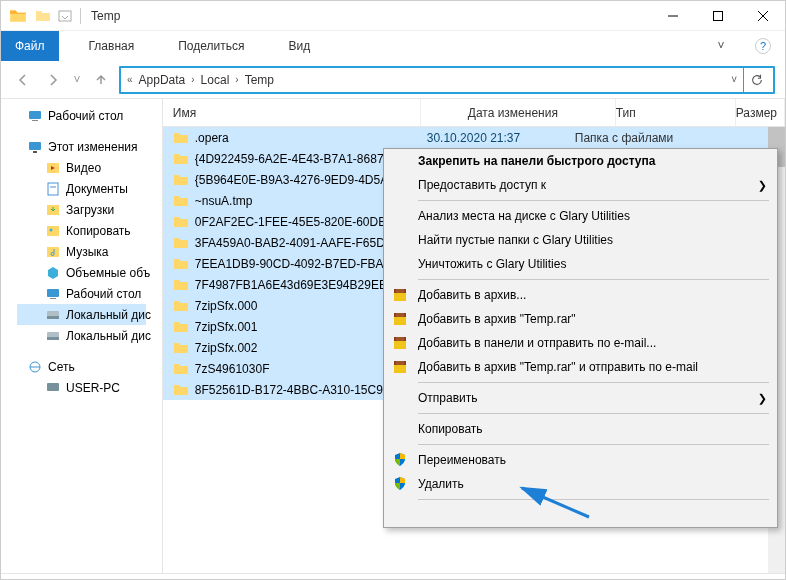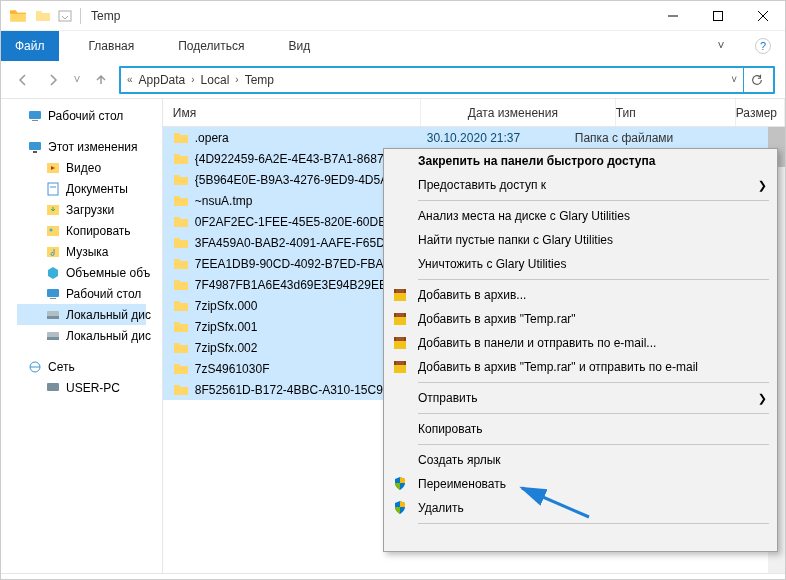--- a/index.html
+++ b/index.html
@@ -407,23 +407,20 @@
     <div class="ctx-item">
       <span>Отправить</span>
       <span class="arrow">❯</span>
     </div>
     <div class="ctx-sep"></div>
     <div class="ctx-item">
       <span>Копировать</span>
     </div>
     <div class="ctx-sep"></div>
     <div class="ctx-item">
-      <span>Создать ярлык</span>
-    </div>
-    <div class="ctx-item">
       <span class="cicon">
         <svg viewBox="0 0 16 16">
           <path d="M8 1l5 2v4c0 4-5 7-5 7s-5-3-5-7V3z" fill="#0078d4"></path>
           <path d="M8 1l5 2v4h-5z" fill="#ffb900"></path>
           <path d="M8 7v7s-5-3-5-7h5z" fill="#7fba00"></path>
         </svg>
       </span>
       <span>Переименовать</span>
     </div>
     <div class="ctx-item">

